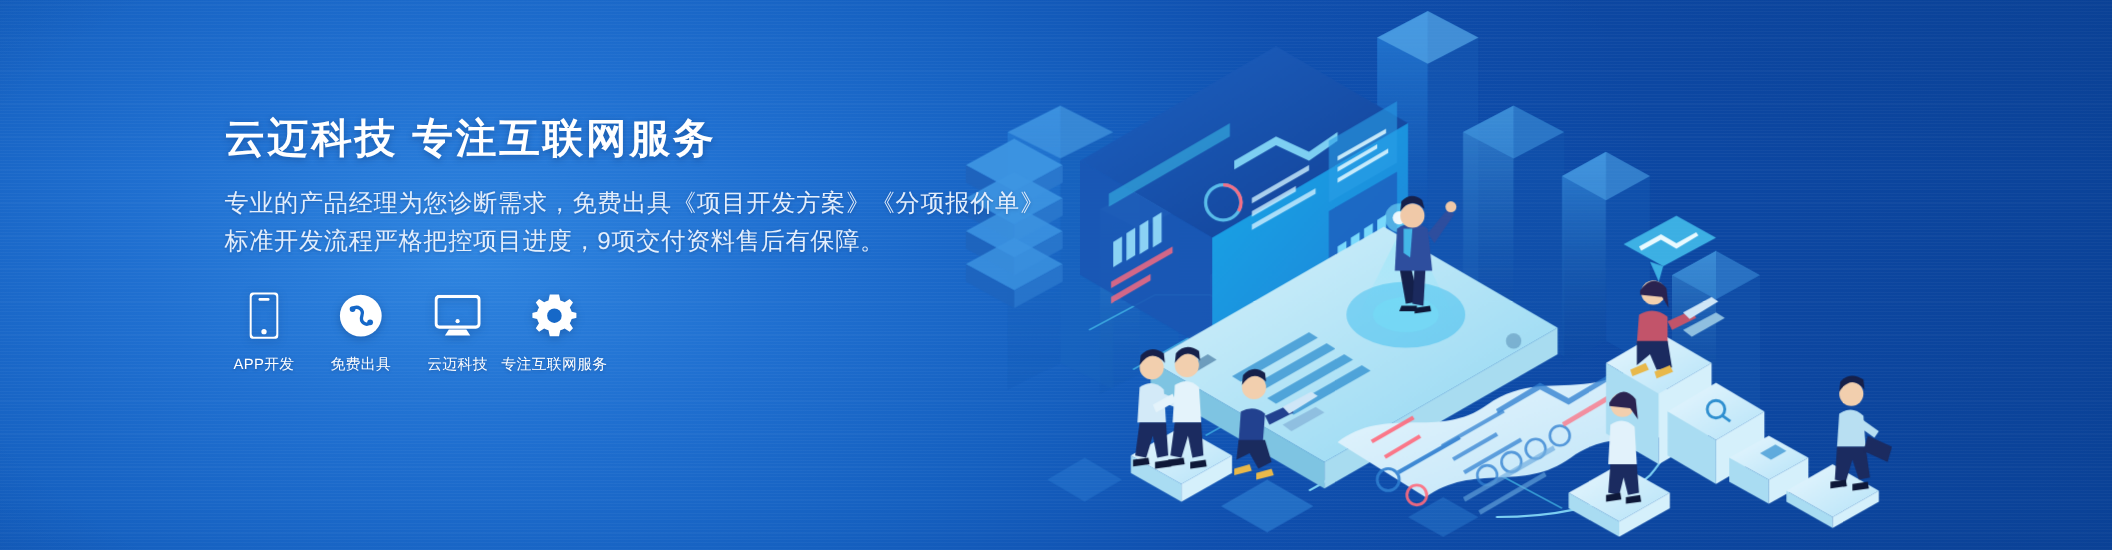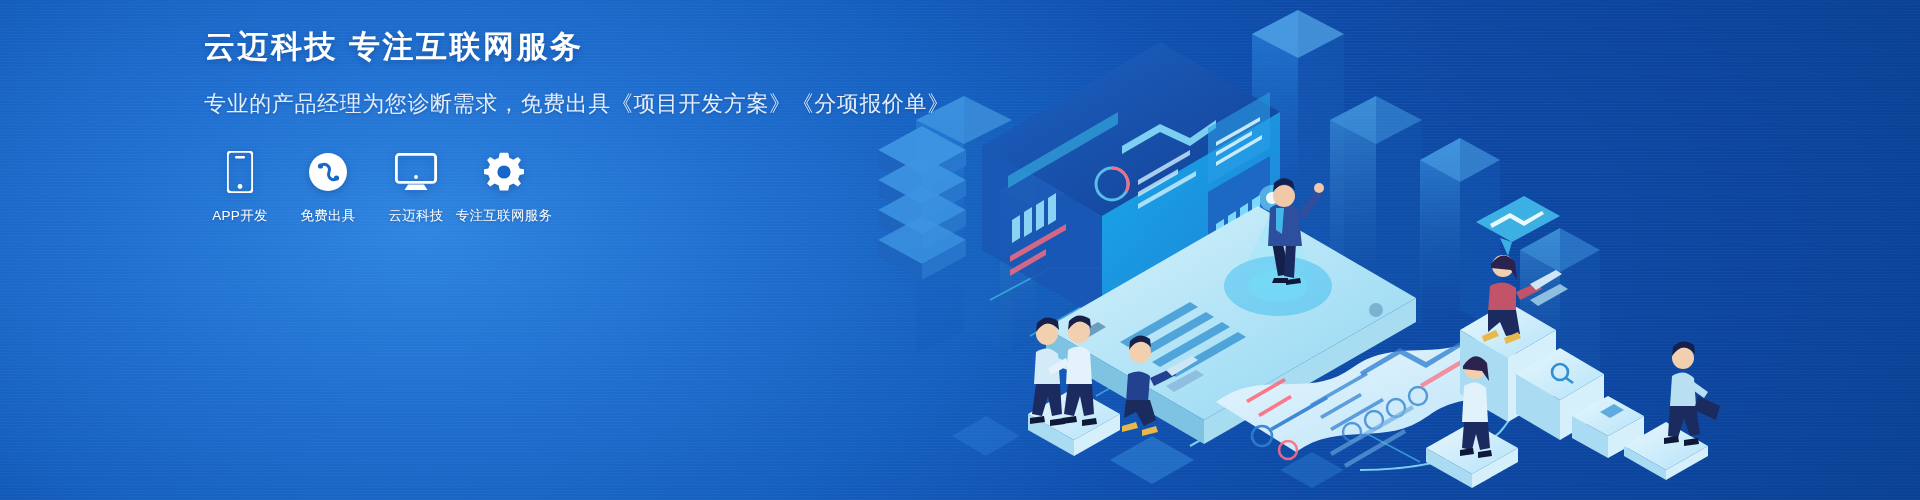--- a/index.html
+++ b/index.html
@@ -20,22 +20,22 @@
   }
   
   .banner::after{
     content:""; position:absolute; inset:0; z-index:3; pointer-events:none;
     background:radial-gradient(ellipse 1500px 700px at 40% 50%, rgba(0,0,0,0) 55%, rgba(4,42,100,.30) 100%);
   }
 
   .content { position:absolute; left:204px; top:0; z-index:6; width:900px; }
 
   .title {
-    margin-top:30px;
-    font-size:31px; line-height:1.12; font-weight:700; color:#ffffff;
+    margin-top:105px;
+    font-size:37px; line-height:1.12; font-weight:700; color:#ffffff;
     letter-spacing:2.5px;
     text-shadow:0 2px 6px rgba(4,40,95,.35);
     white-space:nowrap;
   }
   .subtitle { margin-top:22px; }
   .subtitle p {
     font-size:22px; line-height:34px; color:#e3eefc;
     letter-spacing:.6px; white-space:nowrap; font-weight:400;
     text-shadow:0 1px 3px rgba(4,40,95,.3);
   }
@@ -393,20 +393,21 @@
 
     </svg>
   </div>
 
   <div class="content">
 
     <h1 class="title">云迈科技 专注互联网服务</h1>
 
     <div class="subtitle">
       <p>专业的产品经理为您诊断需求，免费出具《项目开发方案》《分项报价单》</p>
+      <p>标准开发流程严格把控项目进度，9项交付资料售后有保障。</p>
     </div>
 
     <div class="services">
 
       <div class="service">
         <span class="svc-icon">
           <svg width="26" height="42" viewBox="0 0 26 42">
             <rect x="0.5" y="0.5" width="25" height="41" rx="4" ry="4" fill="none" stroke="#ffffff" stroke-width="2.6"></rect>
             <rect x="8" y="5" width="10" height="2.4" rx="1.2" fill="#ffffff"></rect>
             <circle cx="13" cy="35.5" r="2.4" fill="#ffffff"></circle>

